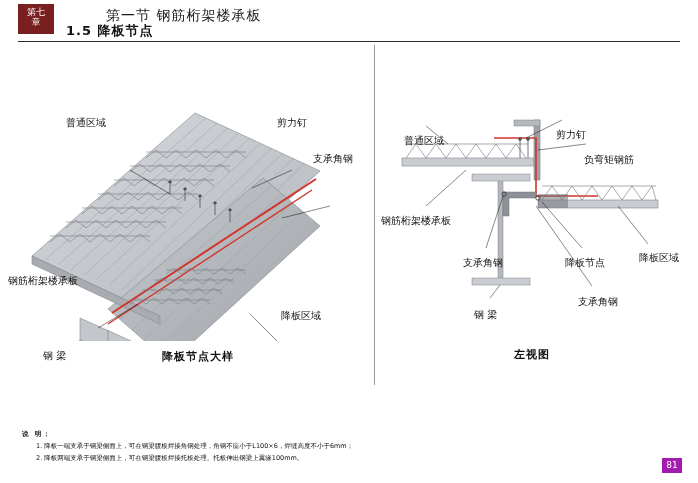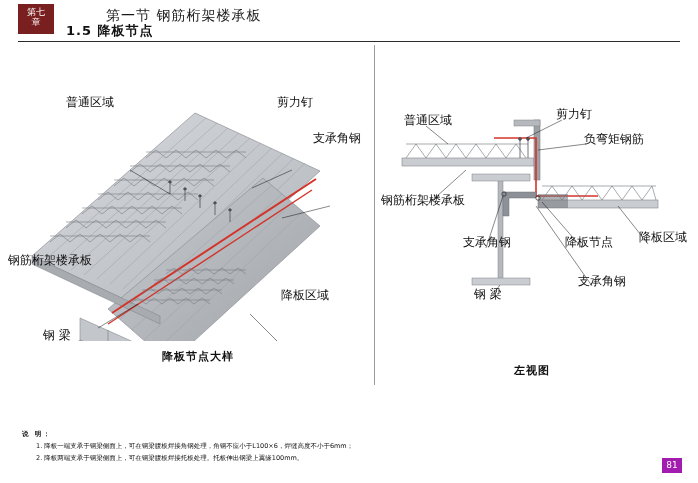--- a/index.html
+++ b/index.html
@@ -100,24 +100,25 @@
     left: 386px;
     top: 66px;
     width: 292px;
     height: 275px;
   }
 
   svg { display: block; }
 
   .lbl {
     position: absolute;
-    font-size: 12px;
+    font-size: 10px;
     color: #101010;
     white-space: nowrap;
     line-height: 10px;
+    margin-top: 21px;
   }
 
   
   .notes {
     position: absolute;
     left: 22px;
     top: 400px;
     width: 640px;
     font-size: 6.5px;
     color: #111;
@@ -332,21 +333,21 @@
         <line x1="176" y1="54" x2="140" y2="72"></line>
         <line x1="200" y1="78" x2="152" y2="84"></line>
         <line x1="40" y1="140" x2="80" y2="104"></line>
         <line x1="262" y1="178" x2="232" y2="140"></line>
         <line x1="100" y1="182" x2="117" y2="130"></line>
         <line x1="196" y1="182" x2="156" y2="136"></line>
         <line x1="206" y1="220" x2="150" y2="140"></line>
         <line x1="104" y1="232" x2="114" y2="219"></line>
       </g>
     </svg>
-    <div class="fig-caption" style="left:96px; top:297px; width:100px;">左视图</div>
+    <div class="fig-caption" style="left:96px; top:281px; width:100px;">左视图</div>
   </div>
 
   <div class="lbl" style="left:404px; top:115px;">普通区域</div>
   <div class="lbl" style="left:556px; top:109px;">剪力钉</div>
   <div class="lbl" style="left:584px; top:134px;">负弯矩钢筋</div>
   <div class="lbl" style="left:381px; top:195px;">钢筋桁架楼承板</div>
   <div class="lbl" style="left:639px; top:232px;">降板区域</div>
   <div class="lbl" style="left:463px; top:237px;">支承角钢</div>
   <div class="lbl" style="left:565px; top:237px;">降板节点</div>
   <div class="lbl" style="left:578px; top:276px;">支承角钢</div>

